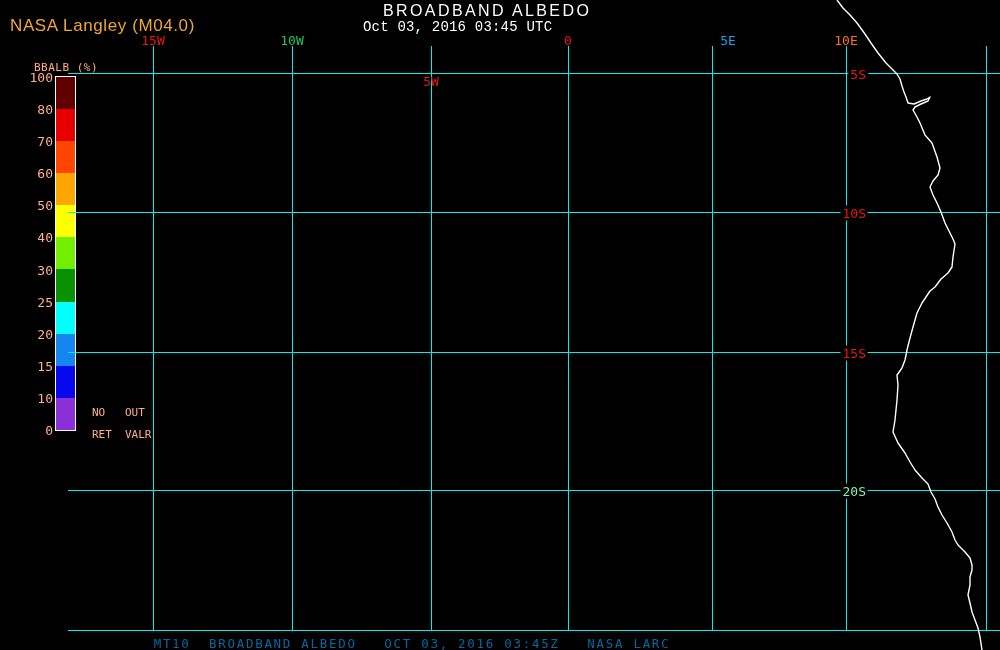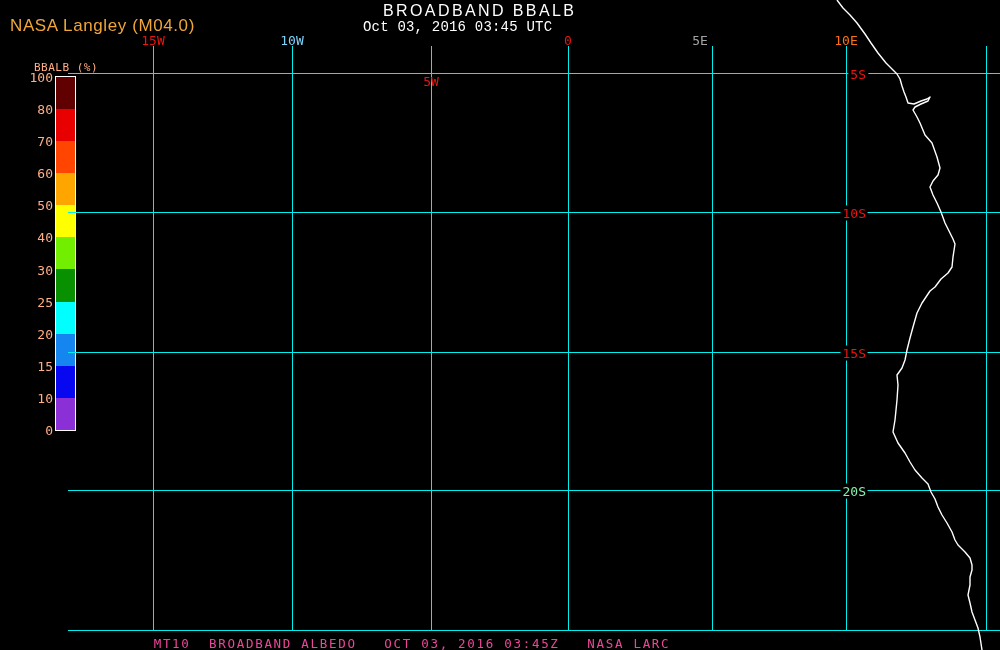--- a/index.html
+++ b/index.html
@@ -13,30 +13,30 @@
   .sub-title{left:363px;top:19px;color:#fff;font-family:Liberation Mono, monospace;font-size:14px;letter-spacing:0.2px;}
   .cbar-label{left:10px;top:61px;font-size:11px;letter-spacing:0.5px;}
   #colorbar{position:absolute;left:55px;top:76px;width:19px;height:353px;border:1px solid #fff;}
   #colorbar .seg{width:100%;}
   .cbar-tick{position:absolute;font-size:13px;transform:translate(-100%,-50%);}
   .lon-label{position:absolute;font-size:13px;transform:translate(-50%,0);top:33px;text-align:right;}
   .lat-label{position:absolute;font-size:13px;transform:translate(-100%,-50%);background:#000;padding:0 2px;}
   #flag-legend{position:absolute;left:92px;top:402px;font-size:11px;line-height:22px;}
   #flag-legend span{display:inline-block;}
   #flag-legend .c1{width:33px;}
-  .footer-text{left:0;top:636px;width:824px;text-align:center;color:#ec4899;font-size:12.5px;letter-spacing:1.7px;}
+  .footer-text{left:0;top:636px;width:824px;text-align:center;color:#0369a1;font-size:12.5px;letter-spacing:1.7px;}
   svg{position:absolute;left:0;top:0;}
 </style>
 </head>
 <body>
 
 <div class="screen">
 
   <div class="abs source-tag" style="color: rgb(240, 166, 56);">NASA Langley (M04.0)</div>
-  <div class="abs main-title">BROADBAND BBALB</div>
+  <div class="abs main-title">BROADBAND ALBEDO</div>
   <div class="abs sub-title">Oct 03, 2016 03:45 UTC</div>
 
   <div class="abs cbar-label" style="color: rgb(255, 174, 133); padding-left: 24px;">BBALB (%)</div>
 
   <div id="colorbar">
       <div class="seg" style="height: 32.0909px; background: rgb(96, 0, 0);"></div>
       <div class="seg" style="height: 32.0909px; background: rgb(232, 0, 0);"></div>
       <div class="seg" style="height: 32.0909px; background: rgb(255, 69, 0);"></div>
       <div class="seg" style="height: 32.0909px; background: rgb(255, 165, 0);"></div>
       <div class="seg" style="height: 32.0909px; background: rgb(255, 255, 0);"></div>
@@ -55,43 +55,47 @@
       <div class="cbar-tick" style="left: 53px; top: 205.364px; color: rgb(255, 174, 133);">50</div>
       <div class="cbar-tick" style="left: 53px; top: 237.455px; color: rgb(255, 174, 133);">40</div>
       <div class="cbar-tick" style="left: 53px; top: 269.545px; color: rgb(255, 174, 133);">30</div>
       <div class="cbar-tick" style="left: 53px; top: 301.636px; color: rgb(255, 174, 133);">25</div>
       <div class="cbar-tick" style="left: 53px; top: 333.727px; color: rgb(255, 174, 133);">20</div>
       <div class="cbar-tick" style="left: 53px; top: 365.818px; color: rgb(255, 174, 133);">15</div>
       <div class="cbar-tick" style="left: 53px; top: 397.909px; color: rgb(255, 174, 133);">10</div>
       <div class="cbar-tick" style="left: 53px; top: 430px; color: rgb(255, 174, 133);">0</div>
     </div>
 
+  <div id="flag-legend" style="color: rgb(255, 174, 133);">
+    <div><span class="c1">NO</span><span>OUT</span></div>
+    <div><span class="c1">RET</span><span>VALR</span></div>
+  </div>
 
   <svg id="map-svg" width="1000" height="650">
       <line x1="153.5" y1="46" x2="153.5" y2="630" stroke="#00EEEE" stroke-width="1"></line>
       <line x1="292.5" y1="46" x2="292.5" y2="630" stroke="#00EEEE" stroke-width="1"></line>
       <line x1="431.5" y1="46" x2="431.5" y2="630" stroke="#00EEEE" stroke-width="1"></line>
       <line x1="568.5" y1="46" x2="568.5" y2="630" stroke="#00EEEE" stroke-width="1"></line>
       <line x1="712.5" y1="46" x2="712.5" y2="630" stroke="#00EEEE" stroke-width="1"></line>
       <line x1="846.5" y1="46" x2="846.5" y2="630" stroke="#00EEEE" stroke-width="1"></line>
       <line x1="986.5" y1="46" x2="986.5" y2="630" stroke="#00EEEE" stroke-width="1"></line>
       <line x1="68" y1="73.5" x2="1000" y2="73.5" stroke="#00EEEE" stroke-width="1"></line>
       <line x1="68" y1="212.5" x2="1000" y2="212.5" stroke="#00EEEE" stroke-width="1"></line>
       <line x1="68" y1="352.5" x2="1000" y2="352.5" stroke="#00EEEE" stroke-width="1"></line>
       <line x1="68" y1="490.5" x2="1000" y2="490.5" stroke="#00EEEE" stroke-width="1"></line>
       <line x1="68" y1="630.5" x2="1000" y2="630.5" stroke="#00EEEE" stroke-width="1"></line>
       <polyline points="837,0 843,8 850,15 857,23 865,34 871,43 878,53 886,63 893,70 897,74 900,79 902,86 904,92 906,97 908,103 914,104 921,101 927,99 930,97 928,101 921,104 915,107 913,110 917,117 920,123 925,135 932,143 937,157 940,168 938,175 933,181 930,187 933,195 937,203 941,212 945,223 949,231 953,239 955,244 953,257 952,267 948,273 941,279 935,287 930,291 922,303 917,313 913,327 910,338 907,350 905,360 902,368 897,375 898,385 897,400 895,420 893,432 898,443 905,453 910,462 915,470 922,478 928,484 931,492 935,499 938,507 942,515 947,523 952,532 955,540 958,545 965,552 970,558 972,565 972,570 970,577 970,585 968,595 970,603 972,612 975,620 978,628 980,637 982,650" fill="none" stroke="#FFFFFF" stroke-width="1.4" stroke-linejoin="round"></polyline>
     </svg>
 
   <div id="geo-labels">
       <div class="lon-label" style="left: 153px; color: rgb(235, 20, 16);">15W</div>
-      <div class="lon-label" style="left: 292px; color: #7dd3fc;">10W</div>
+      <div class="lon-label" style="left: 292px; color: #22c55e;">10W</div>
       <div class="lon-label" style="left: 431px; color: rgb(235, 20, 16); margin-top: 41px;">5W</div>
       <div class="lon-label" style="left: 568px; color: rgb(235, 20, 16);">0</div>
-      <div class="lon-label" style="left: 700px; color: #a3a3a3;">5E</div>
+      <div class="lon-label" style="left: 728px; color: #0ea5e9;">5E</div>
       <div class="lon-label" style="left: 846px; color: #f97316;">10E</div>
       <div class="lat-label" style="left: 868px; top: 74px; color: rgb(235, 20, 16);">5S</div>
       <div class="lat-label" style="left: 868px; top: 213px; color: rgb(235, 20, 16);">10S</div>
       <div class="lat-label" style="left: 868px; top: 353px; color: rgb(235, 20, 16);">15S</div>
       <div class="lat-label" style="left: 868px; top: 491px; color: #86efac;">20S</div>
     </div>
 
   <div class="abs footer-text">MT10  BROADBAND ALBEDO   OCT 03, 2016 03:45Z   NASA LARC</div>
 
 </div>

